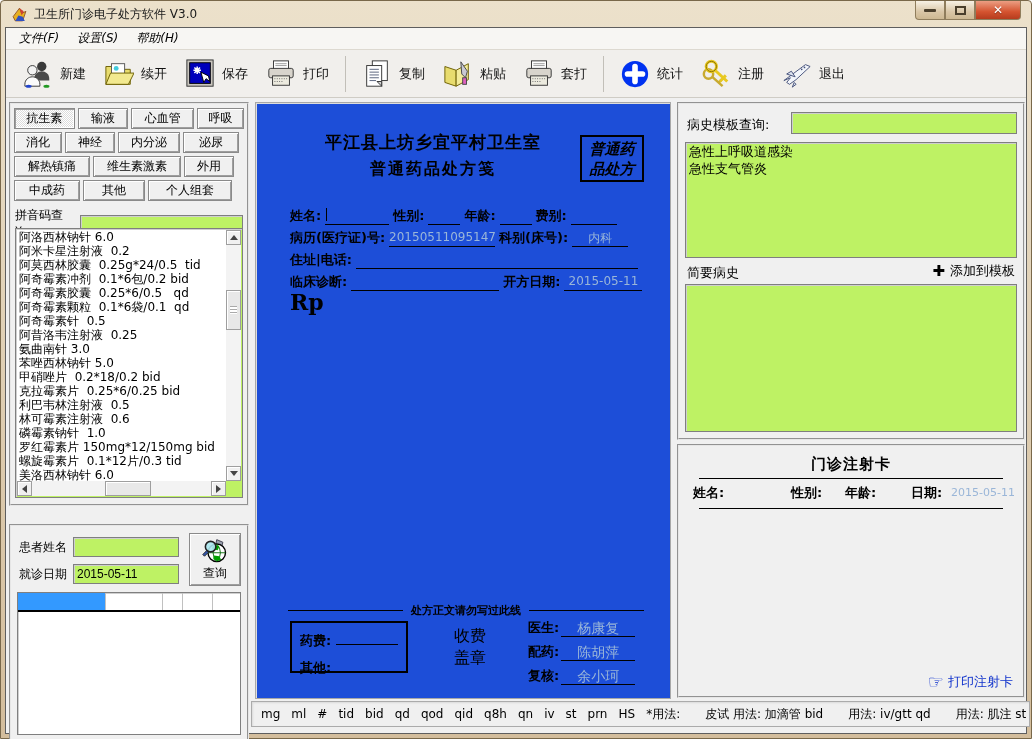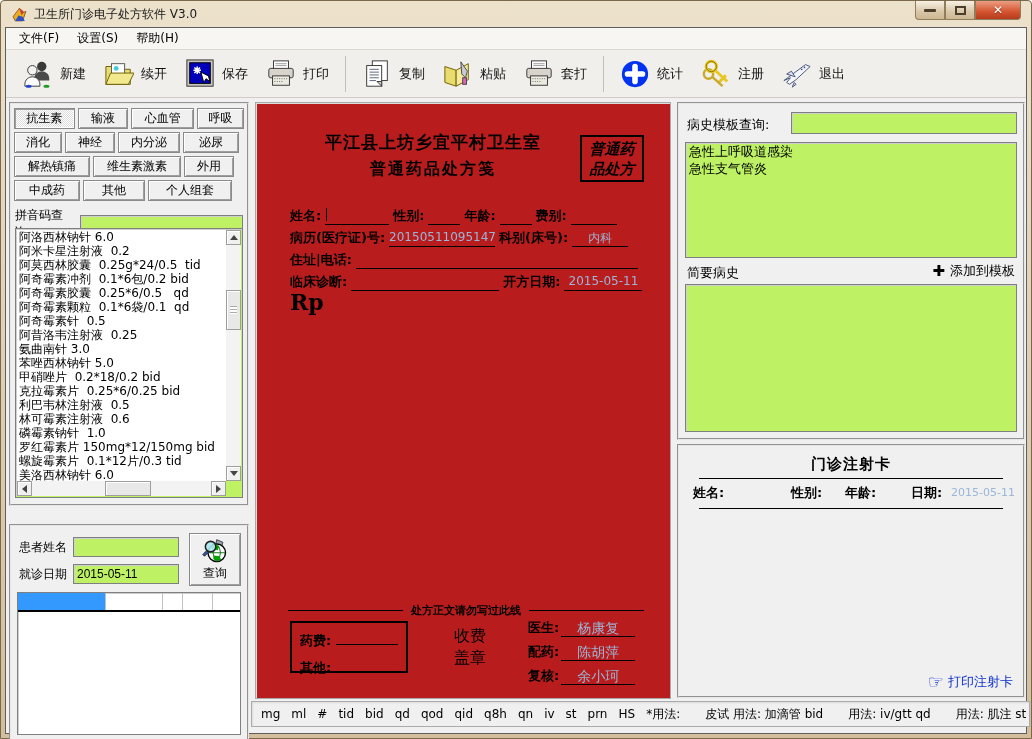--- a/index.html
+++ b/index.html
@@ -8,21 +8,21 @@
   .titlebar { height:26px; display:flex; align-items:center; gap:6px; padding:0 6px; font-size:12px; color:#1a1a1a; }
   .app-icon { width:17px; height:17px; }
   .winbtns { position:absolute; top:0; right:10px; display:flex; }
   .winbtn { width:30px; height:19px; border:1px solid #8f7d5c; border-top:none; background:linear-gradient(#f7f1e4,#d9c6a6 60%,#cdb892); display:flex; align-items:center; justify-content:center; cursor:default; }
   .winbtn.first { border-radius:0 0 0 4px; }
   .winbtn.close { width:46px; background:linear-gradient(#eb9e83,#d4532f 60%,#b63c1d); border-radius:0 0 4px 0; color:#fff; font-weight:bold; font-size:12px; text-shadow:0 1px 1px #00000066; }
   .min-glyph { width:12px; height:3px; background:#4a3f2c; border-radius:1px; }
   .max-glyph { width:11px; height:9px; border:2px solid #4a3f2c; background:transparent; }
   .client { position:relative; height:calc(100% - 26px); background:#f0f0f0; border:1px solid #5e5e5e; display:flex; flex-direction:column; }
   .menubar { height:22px; background:#f7f6f3; border-bottom:1px solid #ddd9d0; display:flex; align-items:center; font-size:12px; padding-left:4px; }
-  .menu-item { padding:17px 9px; }
+  .menu-item { padding:17px 9px;font-style:italic; }
   .toolbar { height:48px; background:#f1efec; border-bottom:1px solid #cfccc5; display:flex; align-items:center; padding-left:8px; }
   .tbtn { display:flex; align-items:center; gap:7px; padding:3px 9px; font-size:13px; color:#111; }
   .tbtn svg { width:30px; height:30px; }
   .tsep { width:1px; height:36px; background:#c2bfb8; margin:0 7px; }
   .main { position:relative; flex:1; background:#f0f0f0; font-size:12px; }
   .groove { border:2px groove #e6e6e6; background:#f0f0f0; }
   .inset { background:#bef264; border:1px solid #7f7f7f; box-shadow:inset 1px 1px 0 #cfcfcf; }
   .b3d { background:#f0f0f0; border:1px solid #8a8a8a; box-shadow:inset 1px 1px 0 #ffffff, inset -1px -1px 0 #9e9e9e; }
   .pressed { border:1px solid #8a8a8a; box-shadow:inset 1px 1px 0 #9e9e9e, inset -1px -1px 0 #ffffff;
     background-image:linear-gradient(45deg,#fff 25%,transparent 25% 75%,#fff 75%),linear-gradient(45deg,#fff 25%,#dcdcdc 25% 75%,#fff 75%);
@@ -52,21 +52,21 @@
   
   .patient-panel { position:absolute; left:3px; top:426px; width:240px; height:218px; }
   .pp-row { position:absolute; left:8px; display:flex; align-items:center; gap:6px; font-size:12px; }
   .pp-row input { width:106px; height:20px; font-size:12px; padding:1px 3px; }
   .query-btn { position:absolute; right:6px; top:7px; width:52px; height:53px; display:flex; flex-direction:column; align-items:center; justify-content:center; font-size:12px; cursor:default; }
   .query-btn svg { width:30px; height:28px; }
   .pgrid { position:absolute; left:6px; right:6px; top:66px; bottom:5px; background:#fff; }
   .pgrid-header { display:flex; height:19px; border-bottom:2px solid #000; }
   .pgrid-cell { border-right:1px solid #c0c0c0; height:100%; }
   
-  .rx-panel { position:absolute; left:249px; top:4px; width:416px; height:597px; background:#b91c1c; border:1px solid #a8a8a8; box-shadow:inset 1px 1px 0 #ddd; }
+  .rx-panel { position:absolute; left:249px; top:4px; width:416px; height:597px; background:#1d4ed8; border:1px solid #a8a8a8; box-shadow:inset 1px 1px 0 #ddd; }
   .rx-clinic { position:absolute; top:28px; left:0; right:60px; text-align:center; font-size:17px; font-weight:bold; letter-spacing:1px; }
   .rx-subtitle { position:absolute; top:56px; left:0; right:60px; text-align:center; font-size:16px; font-weight:bold; letter-spacing:2px; }
   .rx-stamp { position:absolute; top:32px; right:26px; width:64px; height:47px; border:2px solid #000; display:flex; flex-direction:column; align-items:center; justify-content:center; font-size:15px; font-weight:bold; line-height:20px;font-style:italic; }
   .rx-row { position:absolute; left:34px; right:10px; height:20px; display:flex; align-items:flex-end; gap:4px; font-size:13px; font-weight:bold; white-space:nowrap; }
   .u { display:inline-block; border-bottom:1px solid #000; height:17px; font-size:12px; font-weight:normal; color:#9ab6d8; text-align:center; white-space:nowrap; overflow:hidden; }
   .caret { display:inline-block; width:1px; height:13px; background:#000; margin:0 0 1px 1px; }
   .rx-rp { position:absolute; left:34px; top:186px; font-family:"DejaVu Serif","Liberation Serif",serif; font-size:22px; font-weight:bold; }
   .rx-divider { position:absolute; left:32px; right:26px; top:500px; display:flex; align-items:center; gap:8px; font-size:11px; font-weight:bold; }
   .rx-divider .dline { flex:1; height:1px; background:#000; }
   .fee-box { position:absolute; left:34px; top:518px; width:118px; height:52px; border:2px solid #000; padding:5px 0 0 8px; font-size:13px; font-weight:bold; }

